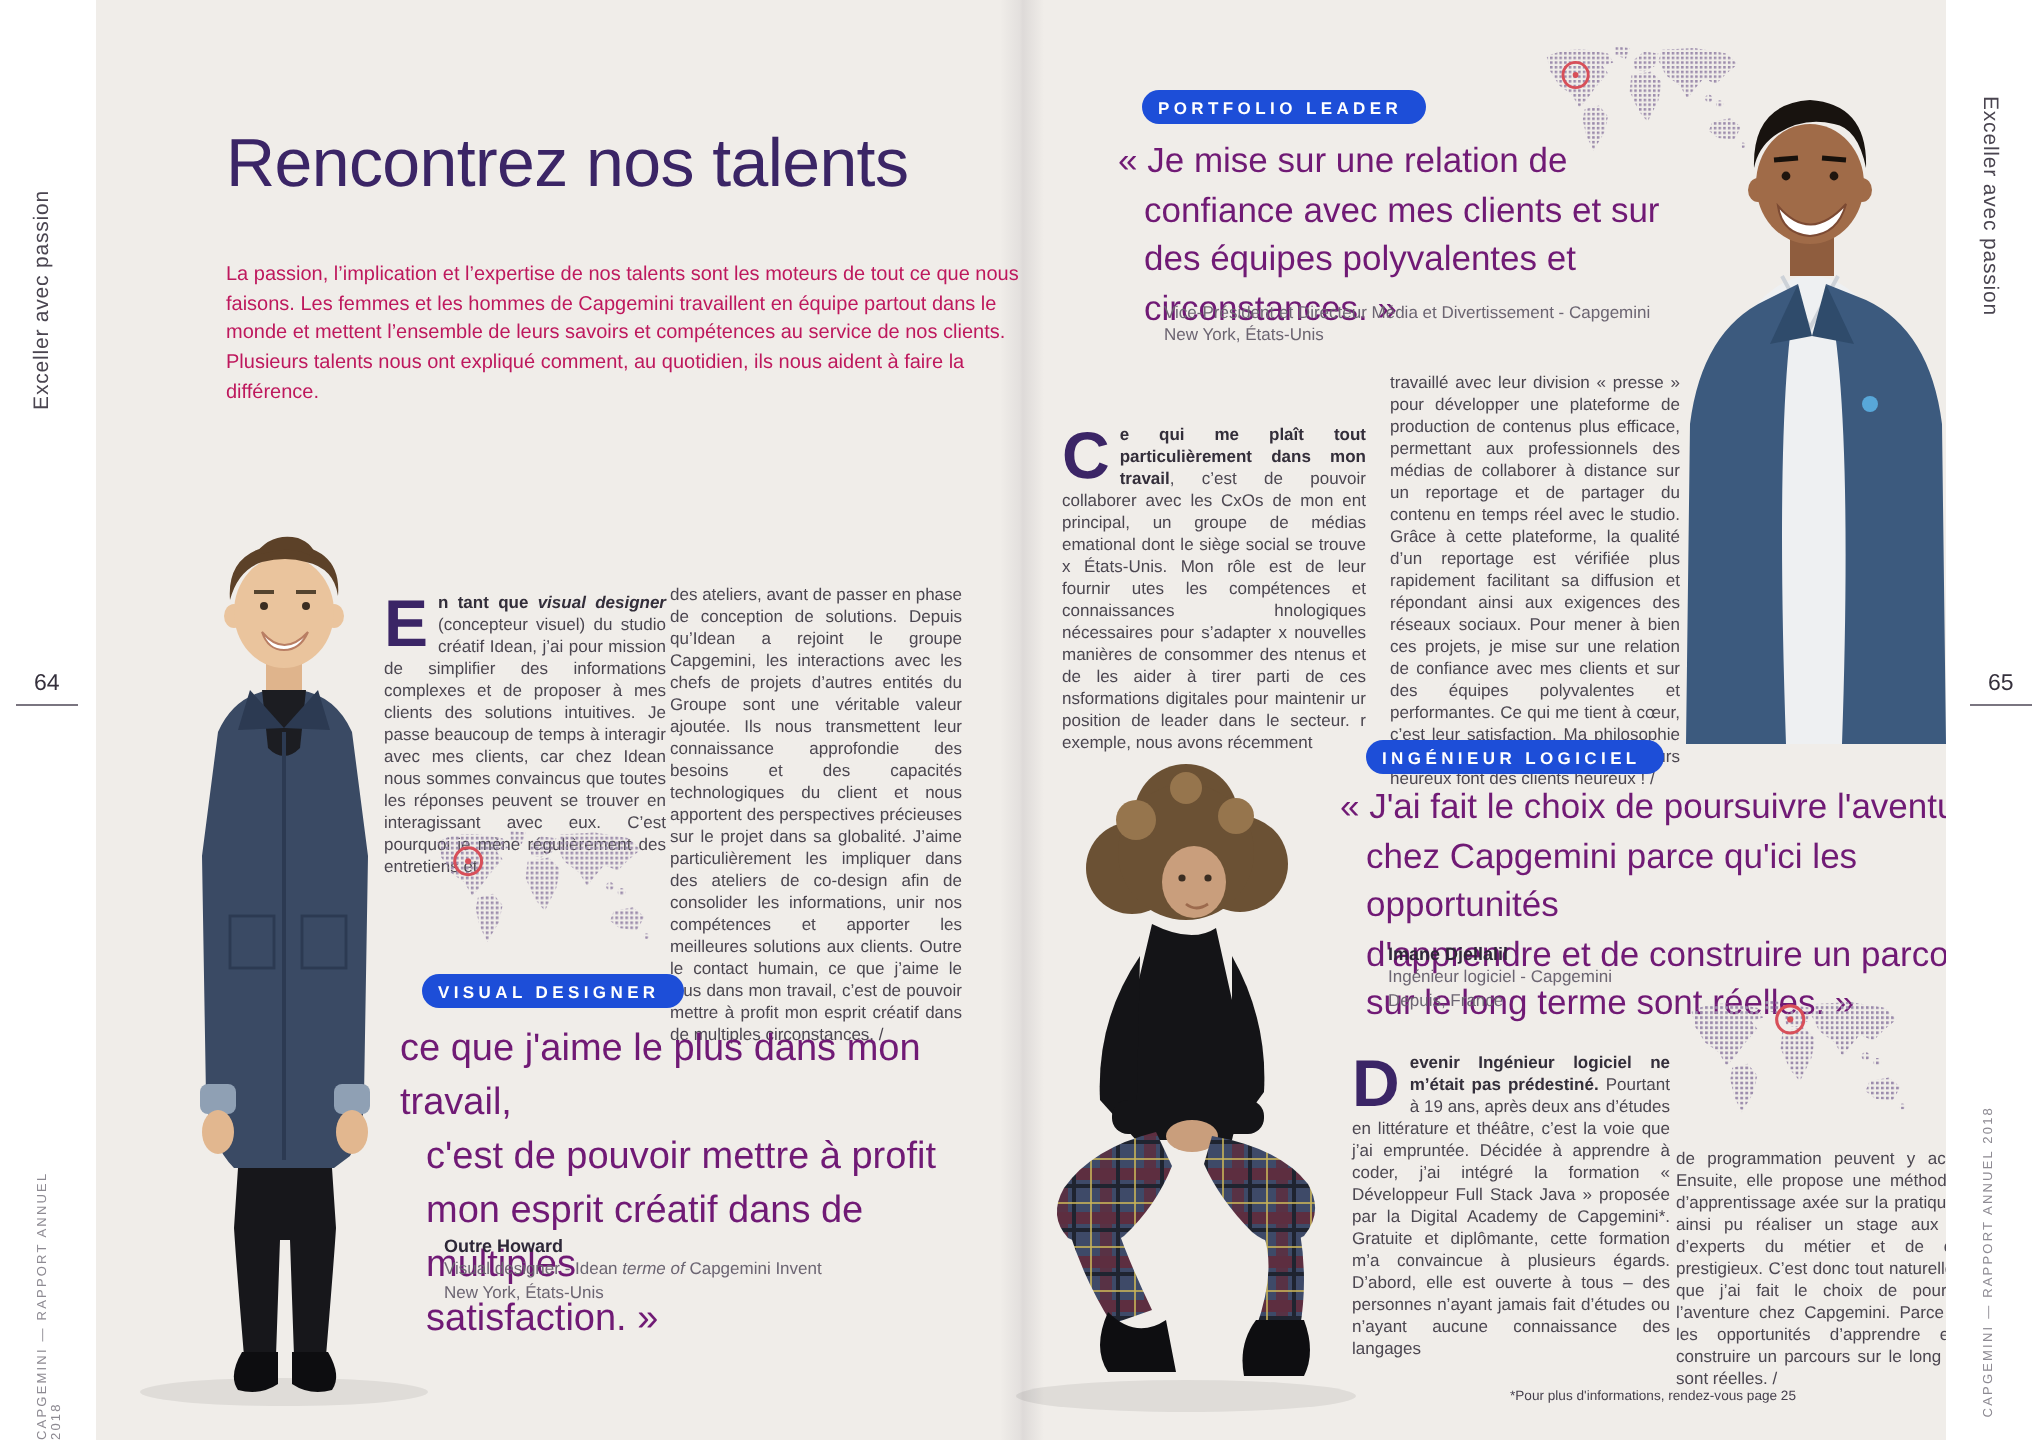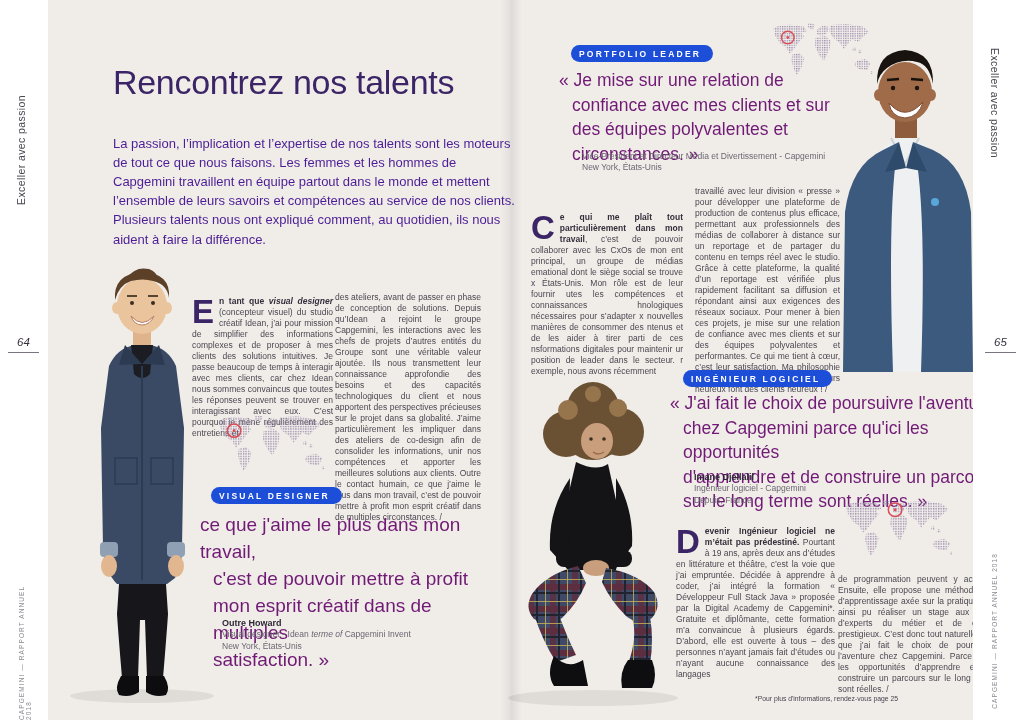--- a/index.html
+++ b/index.html
@@ -11,32 +11,32 @@
   #sidebar-right{right:0;}
   .vert-up{writing-mode:vertical-rl;transform:rotate(180deg);}
   .vert-down{writing-mode:vertical-rl;}
   .side-label{position:absolute;font-size:10.5px;color:#4a4550;letter-spacing:.4px;}
   #sidebar-left .side-label{left:15px;top:95px;}
   #sidebar-right .side-label{left:16px;top:48px;}
   .side-report{position:absolute;font-size:6.5px;color:#8d8a92;letter-spacing:1.1px;}
   #sidebar-left .side-report{left:18px;top:565px;}
   #sidebar-right .side-report{left:18px;top:553px;}
   .pagenum{position:absolute;font-size:11.5px;color:#35303c;border-bottom:1px solid #7a7580;
-           padding:0 9px 4px 9px;font-style:italic;}
+           padding:0 9px 4px 9px;}
   #sidebar-left .pagenum{left:8px;top:336px;}
   #sidebar-right .pagenum{left:12px;top:336px;}
   
   #spread{position:absolute;left:48px;top:0;width:925px;height:720px;background:#f0ede9;}
   #fold{position:absolute;left:452px;top:0;width:22px;height:720px;
         background:linear-gradient(to right,rgba(0,0,0,0) 0%,rgba(60,50,70,.07) 45%,rgba(60,50,70,.10) 52%,rgba(0,0,0,0) 100%);}
   
   #page-title{position:absolute;left:65px;top:40px;font-size:34px;font-weight:500;
               color:#3b2566;letter-spacing:-.3px;}
-  #intro{position:absolute;left:65px;top:121px;width:402px;font-size:13px;line-height:1.47;
-         color:#4c1d95;}
+  #intro{position:absolute;left:65px;top:121px;width:402px;font-size:10px;line-height:1.47;
+         color:#be185d;}
   .bodycol{position:absolute;font-size:8.5px;line-height:1.3;text-align:justify;color:#4b4650;}
   .bodycol .lead{font-weight:bold;color:#332e3a;}
   .bodycol .lead-it{font-weight:bold;font-style:italic;color:#332e3a;}
   .dropcap{float:left;font-size:33px;line-height:.82;font-weight:800;color:#3b2566;
            margin:2px 5px 0 0;}
   .badge{position:absolute;background:#1d4ed8;color:#fff;font-size:8.5px;font-weight:bold;
          letter-spacing:2.2px;padding:4px 12px 3px 8px;border-radius:10px;white-space:nowrap;margin-left:11px;}
   .quote{position:absolute;color:#701a75;}
   .quote div:not(:first-child){padding-left:13px;}
   #quote-vd{left:152px;top:512px;width:310px;font-size:19px;line-height:1.42;}

